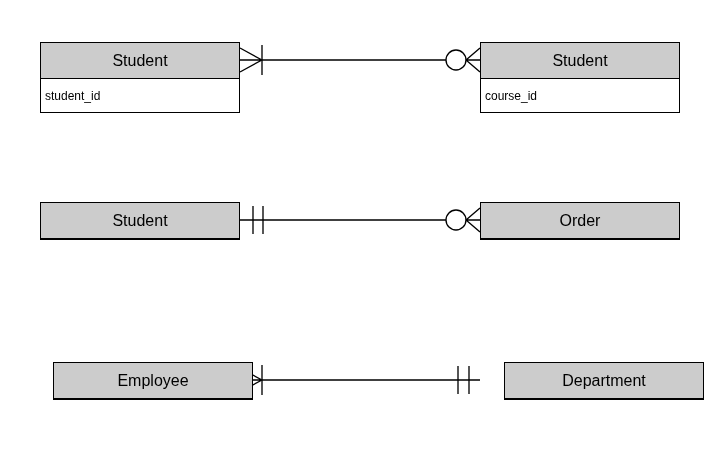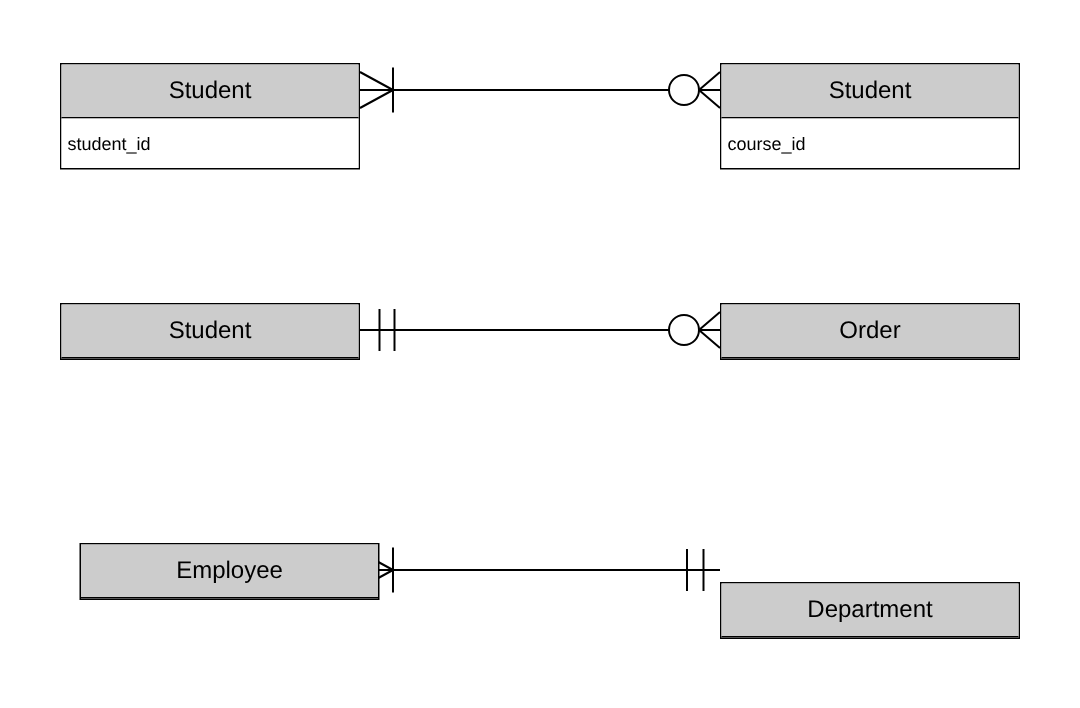--- a/index.html
+++ b/index.html
@@ -42,21 +42,21 @@
     font-size:12px;
     color:#000;
     background:var(--row-fill);
   }
   
   #entity-student   {left:40px;  top:42px;}
   #entity-course    {left:480px; top:42px;}
   #entity-customer  {left:40px;  top:202px;}
   #entity-order     {left:480px; top:202px;}
   #entity-employee  {left:53px;  top:362px;}
-  #entity-department{left:480px; top:362px;margin-top:26px;}
+  #entity-department{left:504px; top:362px;}
   svg line, svg path{stroke:var(--border);stroke-width:1.33;fill:none;}
   svg circle{stroke:var(--border);stroke-width:1.33;fill:var(--row-fill);}
 </style>
 </head>
 <body>
 
 <div class="canvas">
 
   <svg class="connector-layer" width="720" height="472" viewBox="0 0 720 472" xmlns="http://www.w3.org/2000/svg">
 

